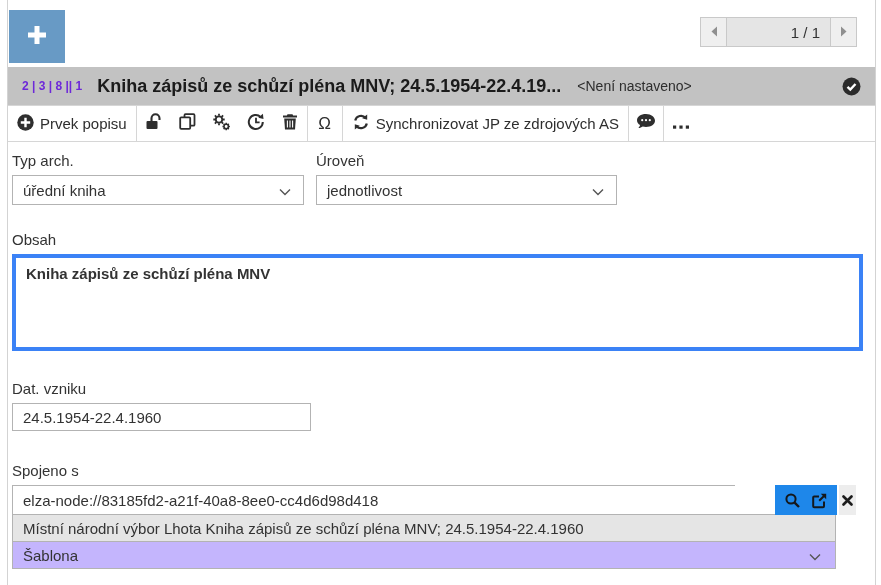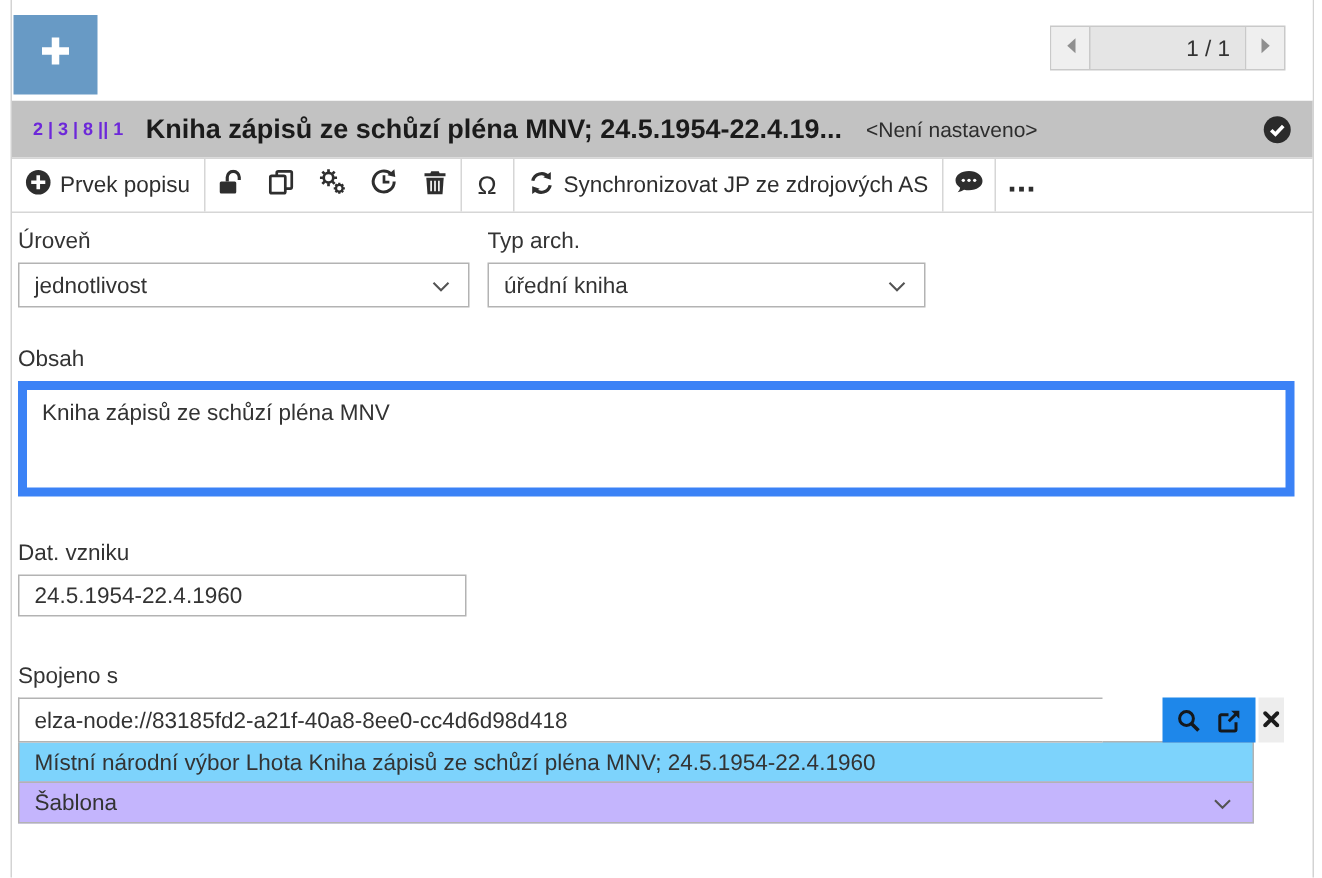--- a/index.html
+++ b/index.html
@@ -34,35 +34,35 @@
   .tb-sep { width:1px; background:#d6d6d6; }
   .omega { font-size:17px; font-weight:400; }
 
   
   .form { padding:0 0 0 4px; font-size:15px; color:#333; }
   .flabel { display:block; margin:10px 0 6px; }
   .row2 { display:flex; gap:12px; }
   .selectbox { height:30px; border:1px solid #b3b3b3; background:#fff; display:flex;
                align-items:center; justify-content:space-between; padding:0 12px 0 10px; cursor:pointer; }
   .w1 { width:301px; } .w2 { width:292px; }
-  .textarea { width:851px; height:77px; border:6px solid #3b82f6; background:#fff; padding:7px 10px; cursor:text; }
+  .textarea { width:851px; height:97px; border:4px solid #3b82f6; background:#fff; padding:7px 10px; cursor:text;font-weight:bold; }
   .input { width:299px; height:28px; border:1px solid #b3b3b3; background:#fff;
            display:flex; align-items:center; padding:0 10px; cursor:text; }
   .mt26 { margin-top:26px; } .mt29 { margin-top:29px; } .mt31 { margin-top:31px; }
 
   
   .linked-row { display:flex; height:30px; }
   .linked-main { width:825px; display:flex;gap:40px; }
   .linked-input { flex:1; border:1px solid #b3b3b3; border-right:none; background:#fff;
                   display:flex; align-items:center; padding:0 10px; cursor:text; overflow:hidden; white-space:nowrap; }
   .linked-actions { width:62px; background:#1e87ea; display:flex; align-items:center;
                     justify-content:space-evenly; cursor:pointer; }
   .icon-link { display:flex; align-items:center; justify-content:center; cursor:pointer; }
   .x-btn { width:17px; margin-left:2px; background:#ededed; display:flex; align-items:center; justify-content:center; cursor:pointer; }
-  .linked-rec { width:824px; height:28px; margin-top:-1px; border:1px solid #b3b3b3; background:#7dd3fc;
+  .linked-rec { width:824px; height:28px; margin-top:-1px; border:1px solid #b3b3b3; background:#e5e5e5;
                 display:flex; align-items:center; padding:0 10px; white-space:nowrap; overflow:hidden; }
   .linked-tpl { width:824px; height:28px; margin-top:-1px; border:1px solid #b3b3b3; background:#c4b5fd;
                 display:flex; align-items:center; justify-content:space-between; padding:0 14px 0 10px; cursor:pointer; }
 </style>
 </head>
 <body>
 
 <div class="page">
 
   <div class="topbar">
@@ -204,34 +204,34 @@
           <rect x="12.8" y="0.5" width="3.2" height="3.2" fill="#2e2e2e"></rect>
         </svg>
       </span>
     </div>
   </div>
 
   <div class="form">
 
     <div class="row2">
       <div>
-        <span class="flabel">Úroveň</span>
-        <div class="selectbox w1">
-          <span>jednotlivost</span>
+        <span class="flabel">Typ arch.</span>
+        <div class="selectbox w2">
+          <span>úřední kniha</span>
           <span>
             <svg width="12" height="8" viewBox="0 0 12 8">
                 <polyline points="1,1.5 6,6.5 11,1.5" fill="none" stroke="#555" stroke-width="1.4"></polyline>
               </svg>
           </span>
         </div>
       </div>
       <div>
-        <span class="flabel">Typ arch.</span>
-        <div class="selectbox w2">
-          <span>úřední kniha</span>
+        <span class="flabel">Úroveň</span>
+        <div class="selectbox w1">
+          <span>jednotlivost</span>
           <span>
             <svg width="12" height="8" viewBox="0 0 12 8">
                 <polyline points="1,1.5 6,6.5 11,1.5" fill="none" stroke="#555" stroke-width="1.4"></polyline>
               </svg>
           </span>
         </div>
       </div>
     </div>
 
     <span class="flabel mt26">Obsah</span>

